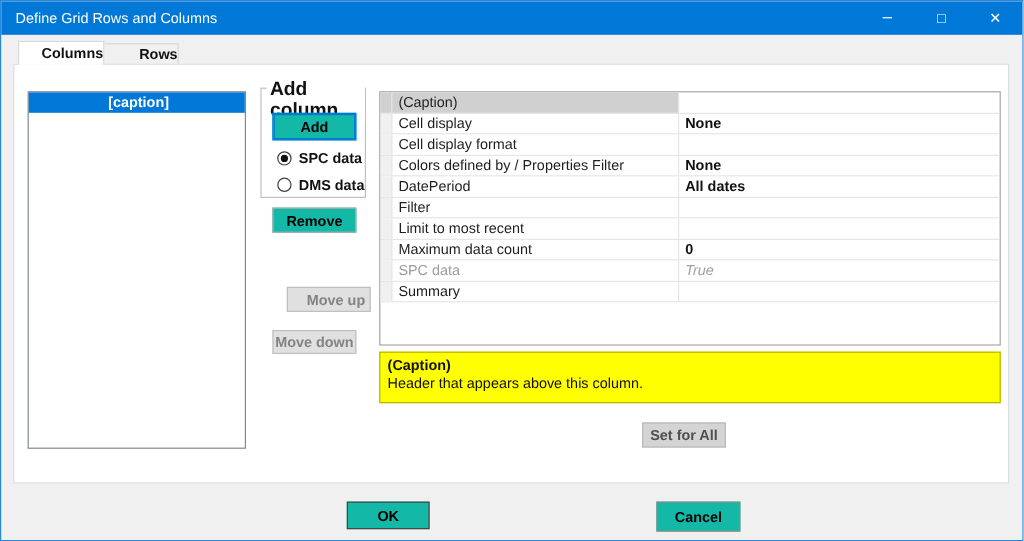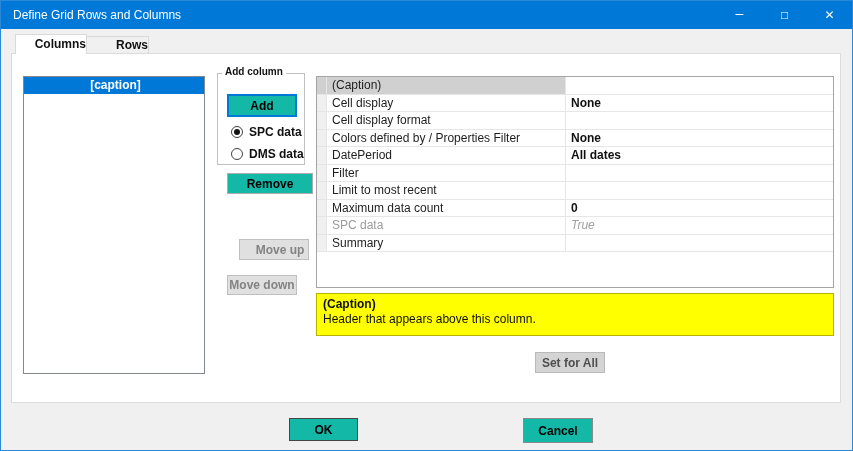--- a/index.html
+++ b/index.html
@@ -56,37 +56,37 @@
   }
   .list-item.sel { background:#0078d7; color:#ffffff; }
 
   
   .groupbox {
     position:absolute; left:216px; top:72px; width:88px; height:92px;
     border:1px solid #c0c0c0; z-index:4;
   }
   .groupbox-label {
     position:absolute; top:-8px; left:4px; background:#ffffff; padding:0 3px;
-    font-weight:bold; font-size:10px;
+    font-weight:bold; font-size:16px;
   }
   .btn {
     position:absolute; text-align:center; font-weight:bold; font-size:12px;
     background:#14b8a6; border:1px solid #adadad; color:#000;
     display:flex; align-items:center; justify-content:center; cursor:default; z-index:5;
   }
   .btn-add { left:226px; top:93px; width:70px; height:23px;
              border:1px solid #0078d7; box-shadow:inset 0 0 0 1px #0078d7; }
-  .btn-remove { left:226px; top:172px; width:86px; height:21px; }
+  .btn-remove { left:226px; top:172px; width:70px; height:21px; }
   .btn-moveup { left:238px; top:238px; width:70px; height:21px;padding-left:12px; }
   .btn-movedown { left:226px; top:274px; width:70px; height:20px; }
   .btn.disabled { background:#e0e0e0; border-color:#bfbfbf; color:#838383; }
   .btn-setforall { left:534px; top:351px; width:70px; height:21px;
                    background:#d4d4d4; border-color:#b9b9b9; color:#4f4f4f; }
   .btn-ok { left:288px; top:417px; width:69px; height:23px; border-color:#464646; z-index:5; }
-  .btn-cancel { left:522px; top:417px; width:70px; height:25px; border-color:#8a8a8a; z-index:5; }
+  .btn-cancel { left:546px; top:417px; width:70px; height:25px; border-color:#8a8a8a; z-index:5; }
 
   
   .radio-row { position:absolute; display:flex; align-items:center; z-index:5; }
   .radio-spc { left:230px; top:124px; }
   .radio-dms { left:230px; top:146px; }
   .radio-circle {
     width:12px; height:12px; border:1px solid #404040; border-radius:50%;
     background:#fff; margin-right:6px; position:relative;
   }
   .radio-circle.checked::after {

